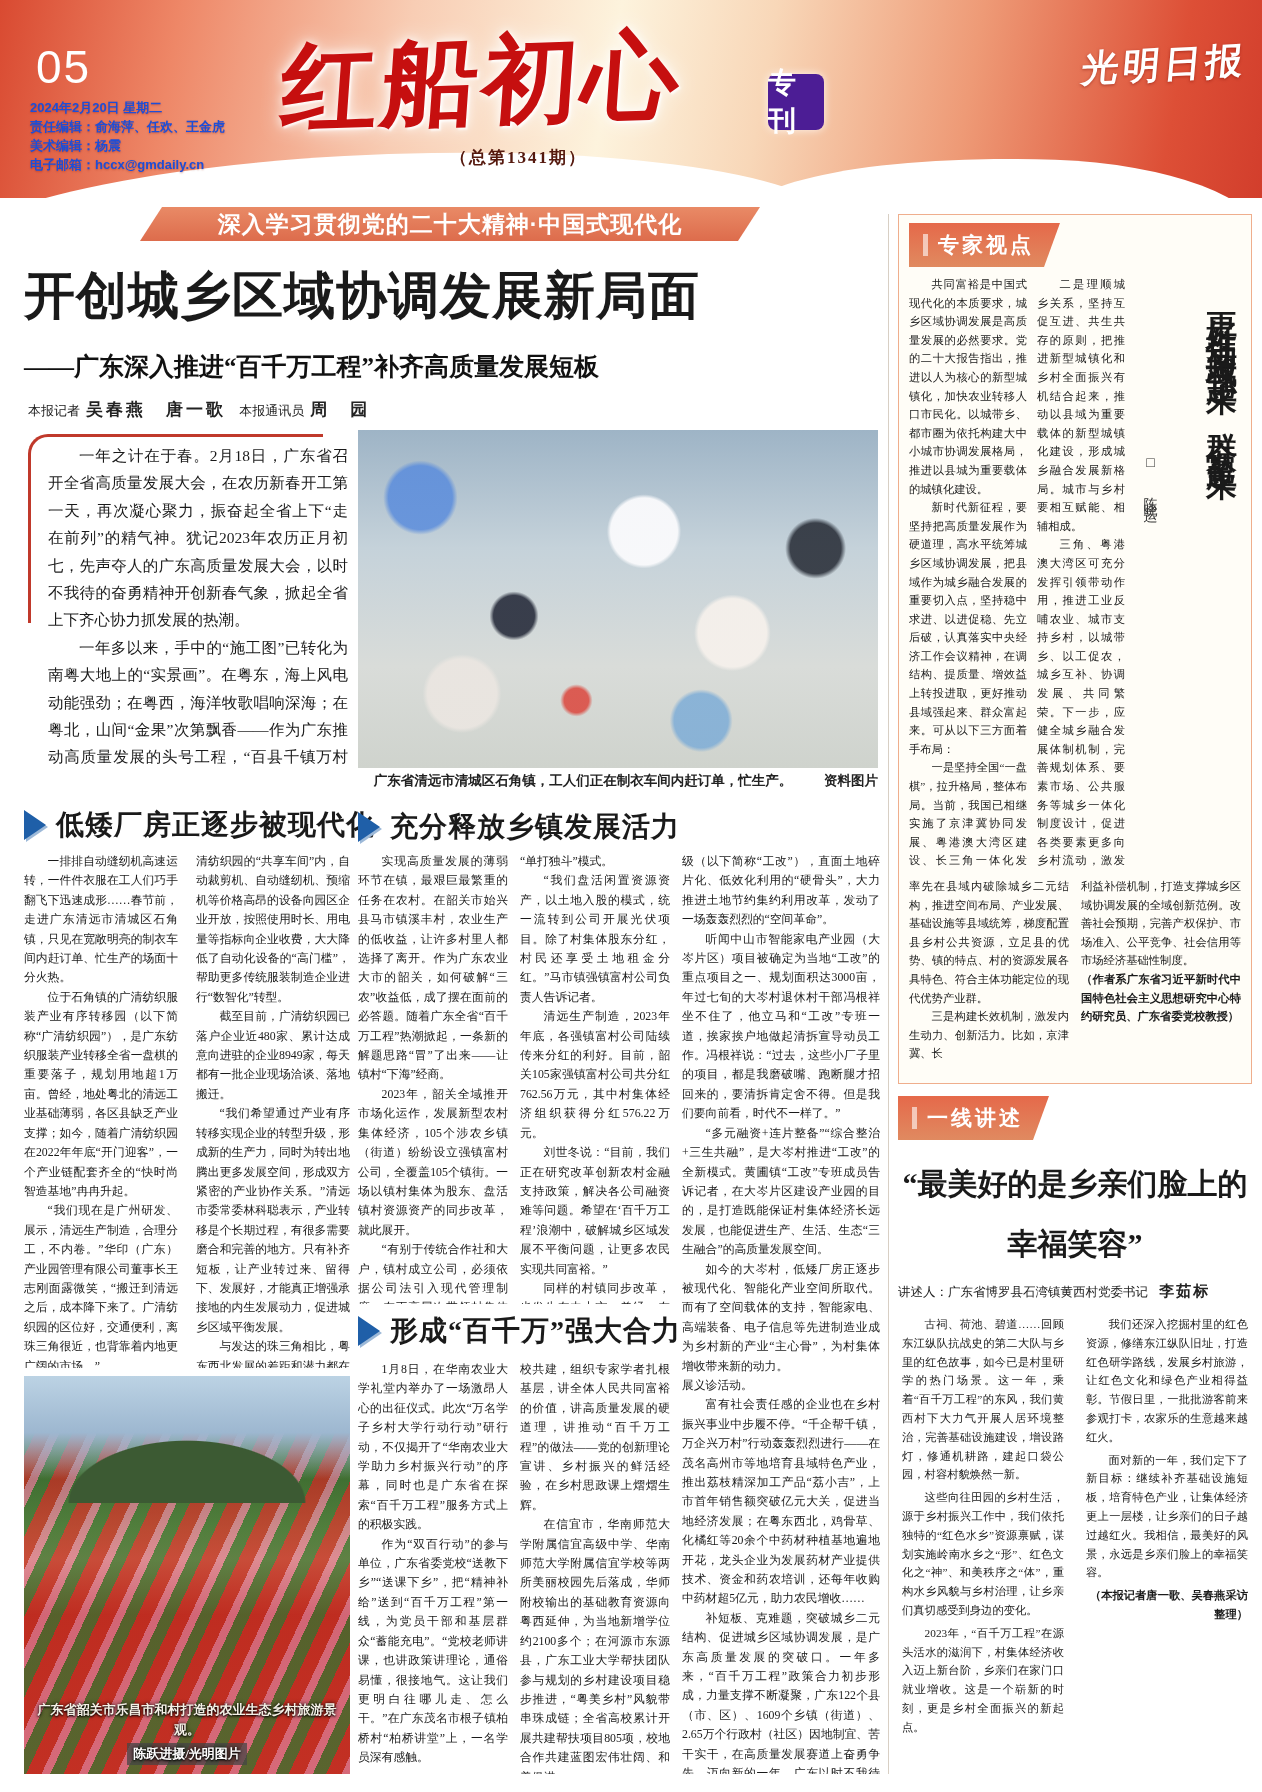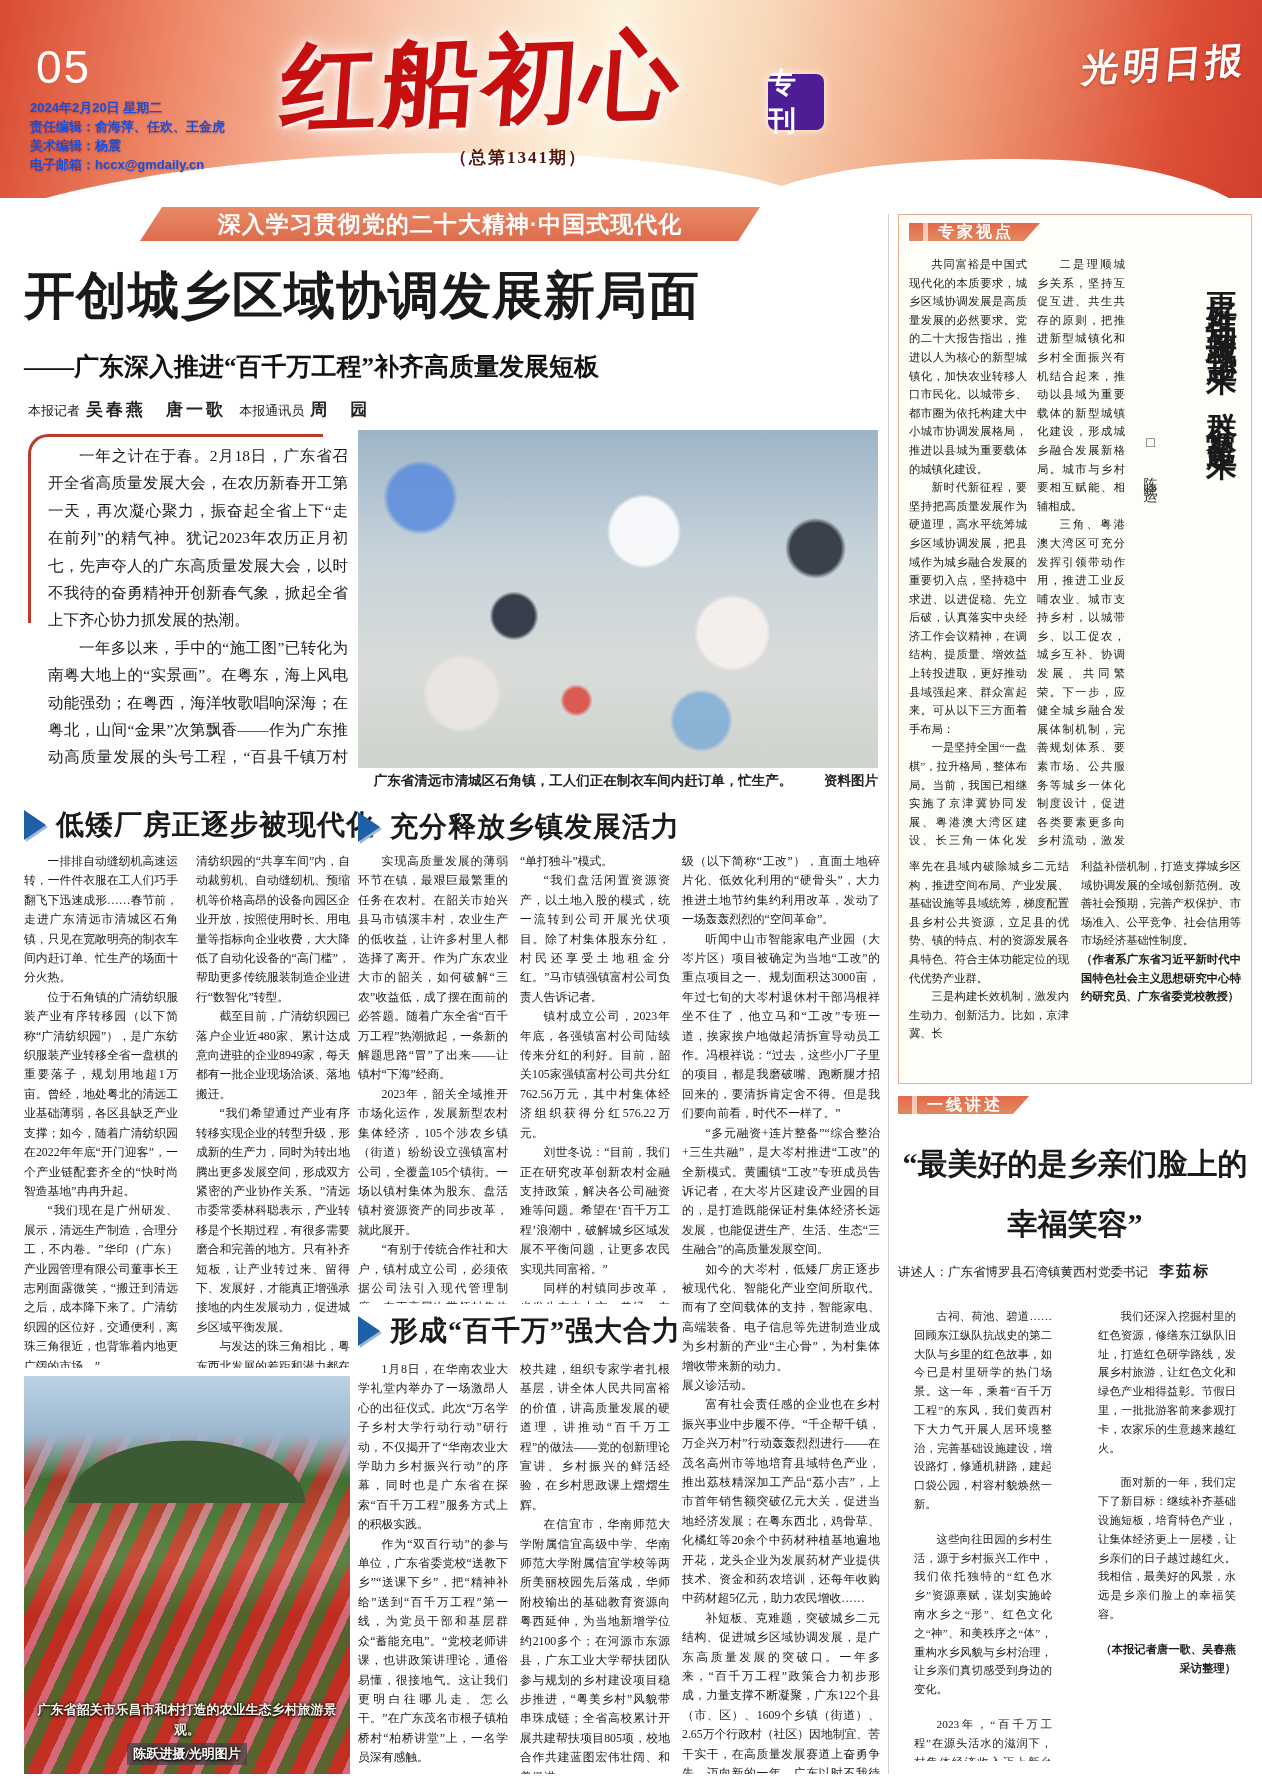--- a/index.html
+++ b/index.html
@@ -81,43 +81,43 @@
   .sec2head{left:358px;top:784px;margin-top:24px;}
   .sec2a{left:358px;top:852px;width:150px;height:452px;}
   .sec2b{left:520px;top:852px;width:150px;height:452px;}
   .sec2c{left:682px;top:852px;width:198px;height:922px;}
   .sec3head{left:358px;top:1312px;}
   .sec3a{left:358px;top:1360px;width:150px;height:414px;}
   .sec3b{left:520px;top:1360px;width:150px;height:414px;}
   .vdiv{left:888px;top:214px;width:1px;height:1560px;background:#d8cfc4;}
   
   .expert{left:898px;top:214px;width:354px;height:870px;border:1px solid #efae8d;background:#fffdf7;box-sizing:border-box;padding:8px 10px;}
-  .label{display:inline-flex;align-items:center;height:18px;padding:0 26px 0 14px;
-       background:linear-gradient(180deg,#e5694a,#e08a60);color:#fff;font-size:16px;font-weight:bold;
+  .label{display:inline-flex;align-items:center;height:44px;padding:0 26px 0 14px;
+       background:linear-gradient(180deg,#e5694a,#e08a60);color:#fff;font-size:21px;font-weight:bold;
        font-family:"Liberation Sans",sans-serif;letter-spacing:3px;
        clip-path:polygon(0 0,100% 0,calc(100% - 16px) 100%,0 100%);}
   .label::before{content:"";width:5px;height:22px;background:#fff;opacity:.6;margin-right:10px;}
   .expert .row1{display:flex;gap:10px;margin-top:8px;height:592px;}
   .ex-col{font-size:11.3px;line-height:18.6px;text-align:justify;overflow:hidden;}
   .ex-col p{margin:0;text-indent:2em;}
   .ex-c1{width:118px;}
   .ex-c2{width:88px;}
   .ex-author{width:24px;writing-mode:vertical-rl;font-size:14px;color:#333;padding-top:180px;letter-spacing:6px;}
   .ex-head{flex:1;writing-mode:vertical-rl;font-size:31px;font-weight:bold;letter-spacing:9px;line-height:40px;padding-top:12px;}
   .expert .row2{display:flex;gap:12px;margin-top:10px;height:196px;}
   .ex-c3,.ex-c4{flex:1;}
   .ex-credit{font-weight:bold;text-indent:0 !important;}
   
   .yx{left:898px;top:1096px;width:354px;height:686px;}
   .yx-title{margin-top:14px;font-size:30px;font-weight:bold;text-align:center;line-height:60px;}
   .yx-by{margin-top:8px;font-size:12.5px;text-align:left;color:#222;}
   .yx-by b{font-size:15px;letter-spacing:2px;margin-left:8px;}
   .yx-body{display:flex;gap:14px;margin-top:10px;height:470px;}
   .yx-col{flex:1;font-size:11.3px;line-height:18.8px;text-align:justify;overflow:hidden;}
-  .yx-col p{margin:16px;text-indent:2em;}
+  .yx-col p{margin:4px;text-indent:2em;}
   .yx-end{font-weight:bold;text-indent:0 !important;text-align:right;}
 </style>
 </head>
 <body>
 
 <div class="page">
 
   <div class="abs hdr"></div>
   <div class="abs pagenum">05</div>
   <div class="abs hdrinfo">
@@ -186,21 +186,21 @@
   </div>
   <div class="abs coltext sec2a">
     <p>实现高质量发展的薄弱环节在镇，最艰巨最繁重的任务在农村。在韶关市始兴县马市镇溪丰村，农业生产的低收益，让许多村里人都选择了离开。作为广东农业大市的韶关，如何破解“三农”收益低，成了摆在面前的必答题。随着广东全省“百千万工程”热潮掀起，一条新的解题思路“冒”了出来——让镇村“下海”经商。</p>
     <p>2023年，韶关全域推开市场化运作，发展新型农村集体经济，105个涉农乡镇（街道）纷纷设立强镇富村公司，全覆盖105个镇街。一场以镇村集体为股东、盘活镇村资源资产的同步改革，就此展开。</p>
     <p>“有别于传统合作社和大户，镇村成立公司，必须依据公司法引入现代管理制度，在更高层次带领村集体和农民抱团‘闯’市场。”韶关市农业农村局局长刘世冬说。</p>
 
   </div>
   <div class="abs coltext sec2b">
     <p style="text-indent:0">“单打独斗”模式。</p>
     <p>“我们盘活闲置资源资产，以土地入股的模式，统一流转到公司开展光伏项目。除了村集体股东分红，村民还享受土地租金分红。”马市镇强镇富村公司负责人告诉记者。</p>
-    <p>镇村成立公司，2023年年底，各强镇富村公司陆续传来分红的利好。目前，韶关105家强镇富村公司共分红762.56万元，其中村集体经济组织获得分红576.22万元。</p>
+    <p>清远生产制造，2023年年底，各强镇富村公司陆续传来分红的利好。目前，韶关105家强镇富村公司共分红762.56万元，其中村集体经济组织获得分红576.22万元。</p>
     <p>刘世冬说：“目前，我们正在研究改革创新农村金融支持政策，解决各公司融资难等问题。希望在‘百千万工程’浪潮中，破解城乡区域发展不平衡问题，让更多农民实现共同富裕。”</p>
     <p>同样的村镇同步改革，也发生在中山市。曾经，在中山市黄圃镇大岑村，放眼尽是以小家电配件、金属粗加工产业为主的连片低矮厂房，生产效率低下，“两违”“散乱污”情况突出，公共服务配套短板明显，消防环保存在严重隐患。</p>
 
   </div>
   <div class="abs coltext sec2c">
     <p style="text-indent:0">级（以下简称“工改”），直面土地碎片化、低效化利用的“硬骨头”，大力推进土地节约集约利用改革，发动了一场轰轰烈烈的“空间革命”。</p>
     <p>听闻中山市智能家电产业园（大岑片区）项目被确定为当地“工改”的重点项目之一、规划面积达3000亩，年过七旬的大岑村退休村干部冯根祥坐不住了，他立马和“工改”专班一道，挨家挨户地做起清拆宣导动员工作。冯根祥说：“过去，这些小厂子里的项目，都是我磨破嘴、跑断腿才招回来的，要清拆肯定舍不得。但是我们要向前看，时代不一样了。”</p>
     <p>“多元融资+连片整备”“综合整治+三生共融”，是大岑村推进“工改”的全新模式。黄圃镇“工改”专班成员告诉记者，在大岑片区建设产业园的目的，是打造既能保证村集体经济长远发展，也能促进生产、生活、生态“三生融合”的高质量发展空间。</p>
     <p>如今的大岑村，低矮厂房正逐步被现代化、智能化产业空间所取代。而有了空间载体的支持，智能家电、高端装备、电子信息等先进制造业成为乡村新的产业“主心骨”，为村集体增收带来新的动力。</p>
     <p style="text-indent:0">展义诊活动。</p>

